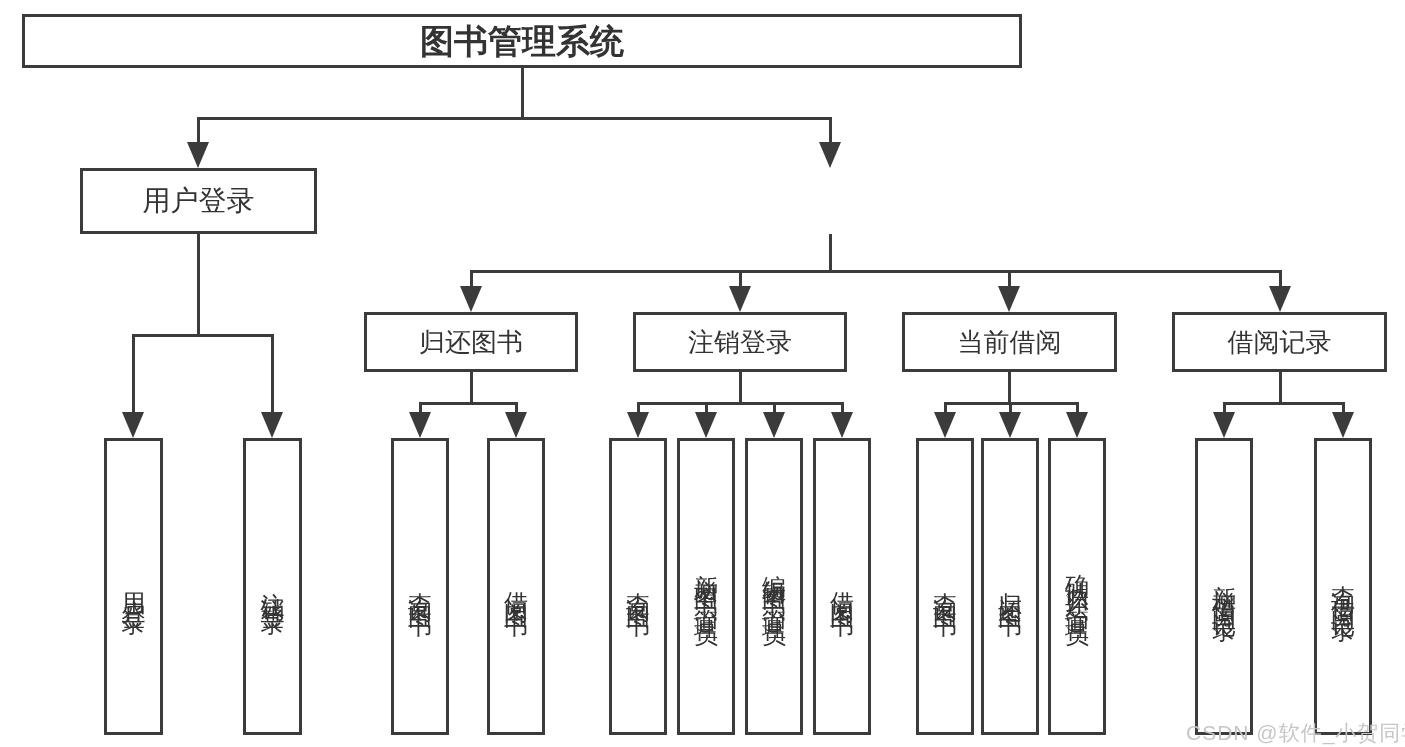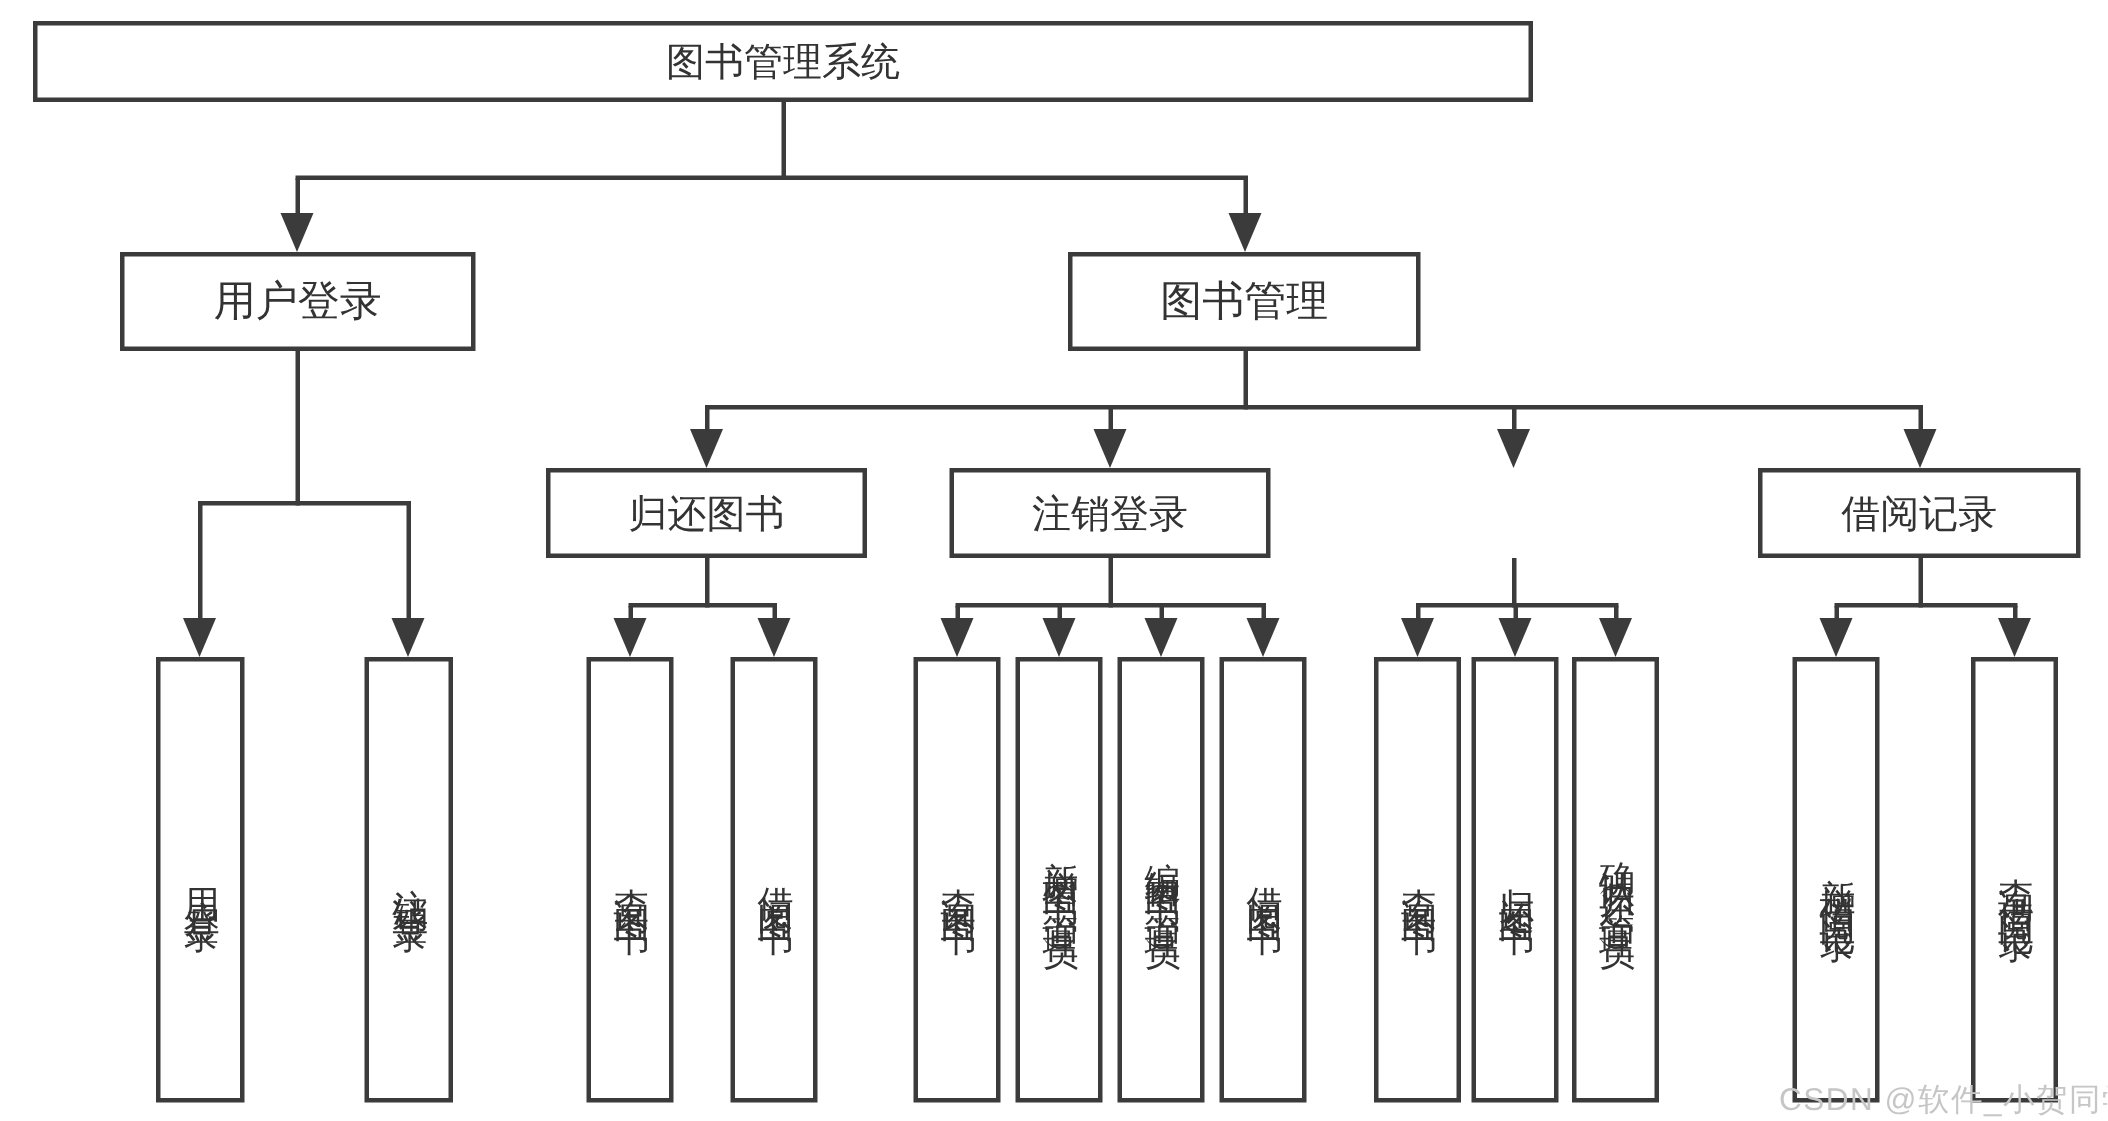--- a/index.html
+++ b/index.html
@@ -21,21 +21,21 @@
     background:#fff;
     border:3px solid var(--line);
     box-sizing:border-box;
     display:flex;
     align-items:center;
     justify-content:center;
     color:var(--ink);
     text-align:center;
     line-height:1;
   }
-  .lv1{font-size:26px;}
+  .lv1{font-size:34px;font-weight:bold;}
   .lv2{font-size:28px;}
   .lv3{font-size:26px;}
   .leaf{
     writing-mode:vertical-rl;
     text-orientation:mixed;
     font-size:24px;
     letter-spacing:7px;
   }
   .line{position:absolute;background:var(--line);}
   .arrow{
@@ -55,24 +55,24 @@
   }
 </style>
 </head>
 <body>
 
 <div class="canvas">
 
   <div class="box lv1" style="left:22px;top:14px;width:1000px;height:54px">图书管理系统</div>
 
   <div class="box lv2" style="left:80px;top:168px;width:237px;height:66px">用户登录</div>
-  <div class="box lv2" style="left:712px;top:168px;width:235px;height:66px">图书管理</div>
 
   <div class="box lv3" style="left:364px;top:312px;width:214px;height:60px">归还图书</div>
   <div class="box lv3" style="left:633px;top:312px;width:214px;height:60px">注销登录</div>
+  <div class="box lv3" style="left:902px;top:312px;width:215px;height:60px">当前借阅</div>
   <div class="box lv3" style="left:1172px;top:312px;width:215px;height:60px">借阅记录</div>
 
   <div class="box leaf" style="left:104px;top:438px;width:59px;height:297px">用户登录</div>
   <div class="box leaf" style="left:243px;top:438px;width:59px;height:297px">注销登录</div>
 
   <div class="box leaf" style="left:391px;top:438px;width:58px;height:297px">查询图书</div>
   <div class="box leaf" style="left:487px;top:438px;width:58px;height:297px">借阅图书</div>
 
   <div class="box leaf" style="left:609px;top:438px;width:58px;height:297px">查询图书</div>
   <div class="box leaf" style="left:677px;top:438px;width:58px;height:297px">新增图书（管理员）</div>

